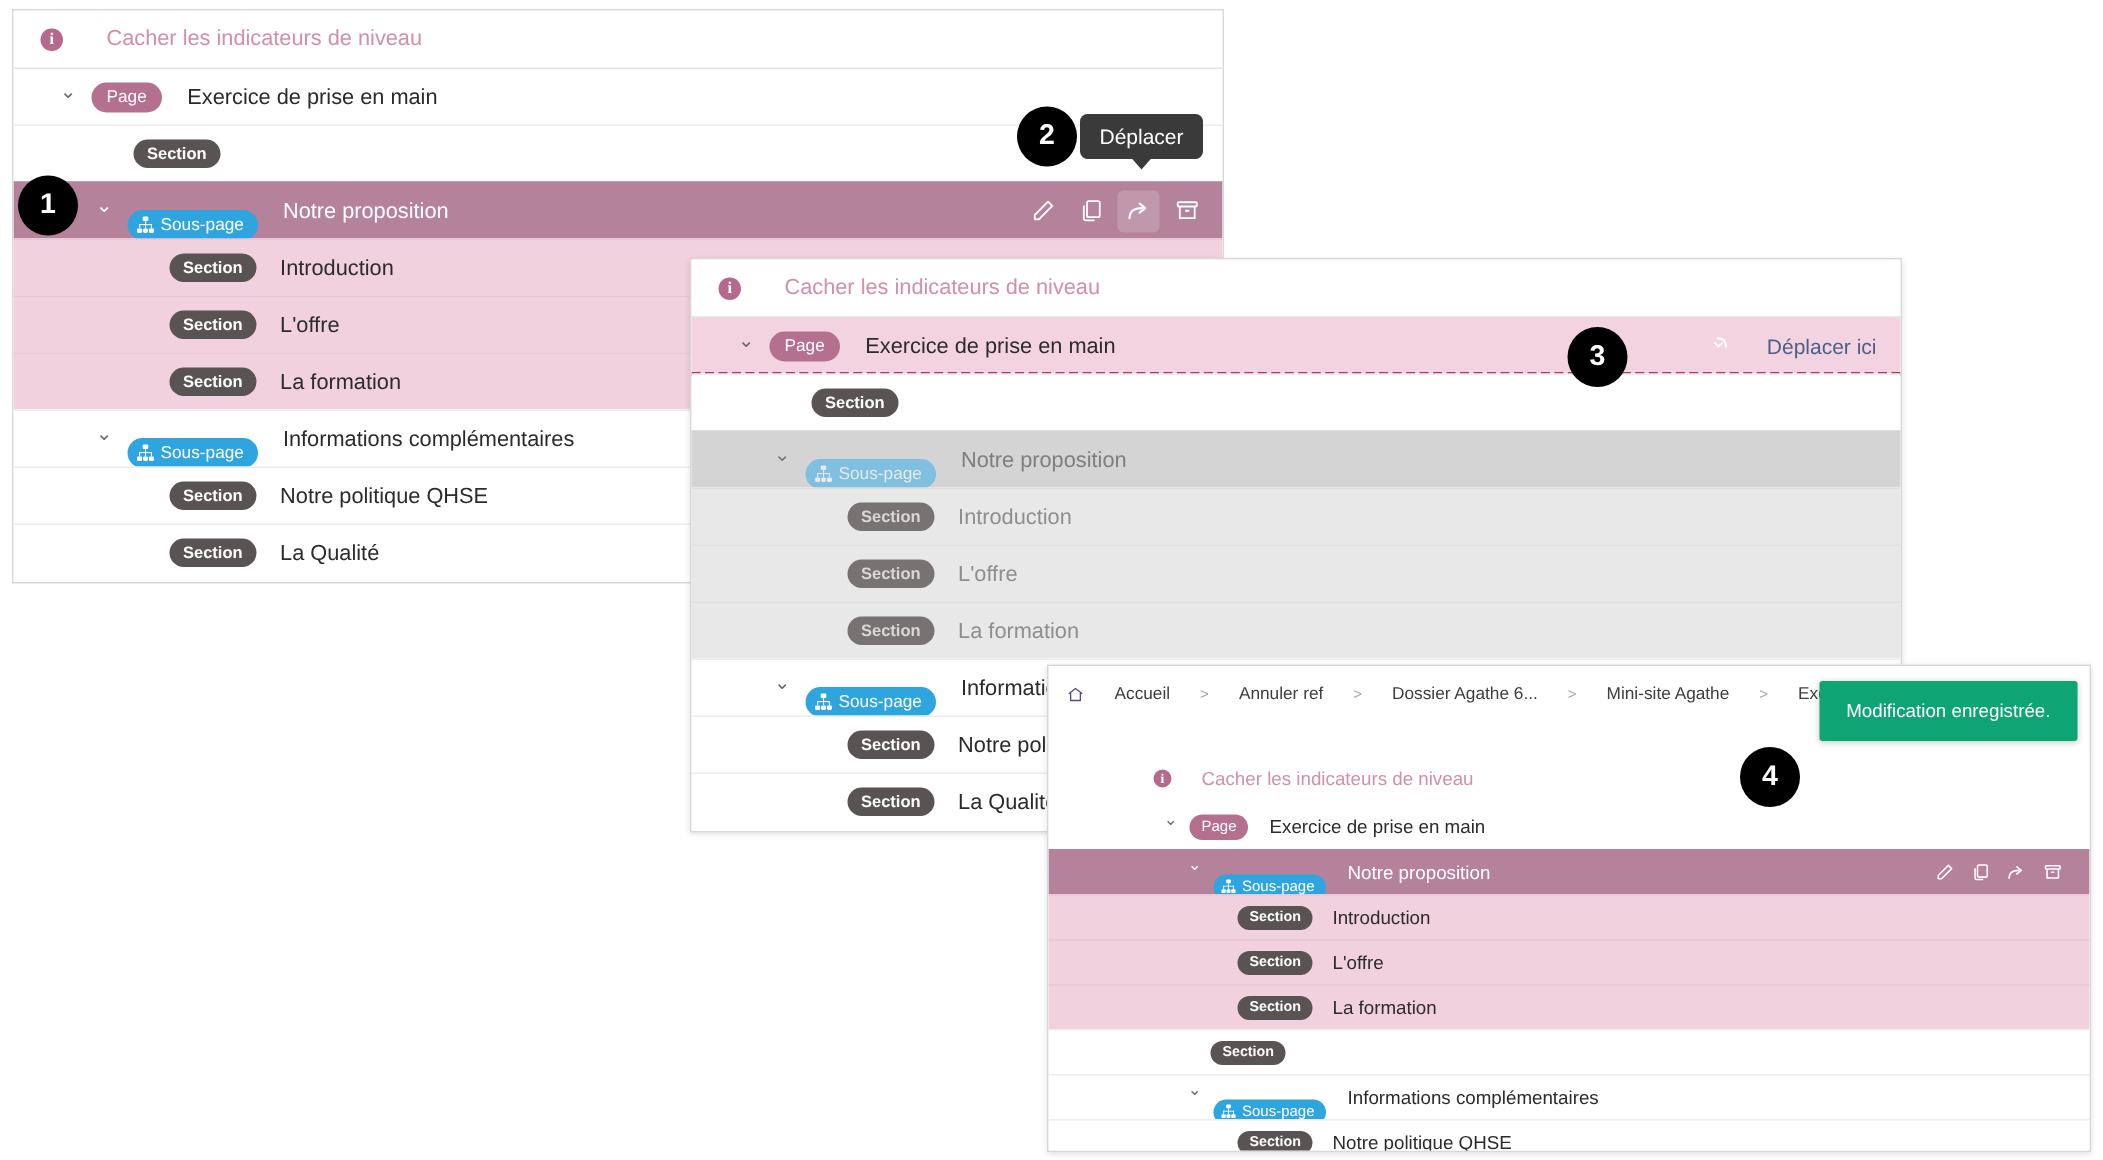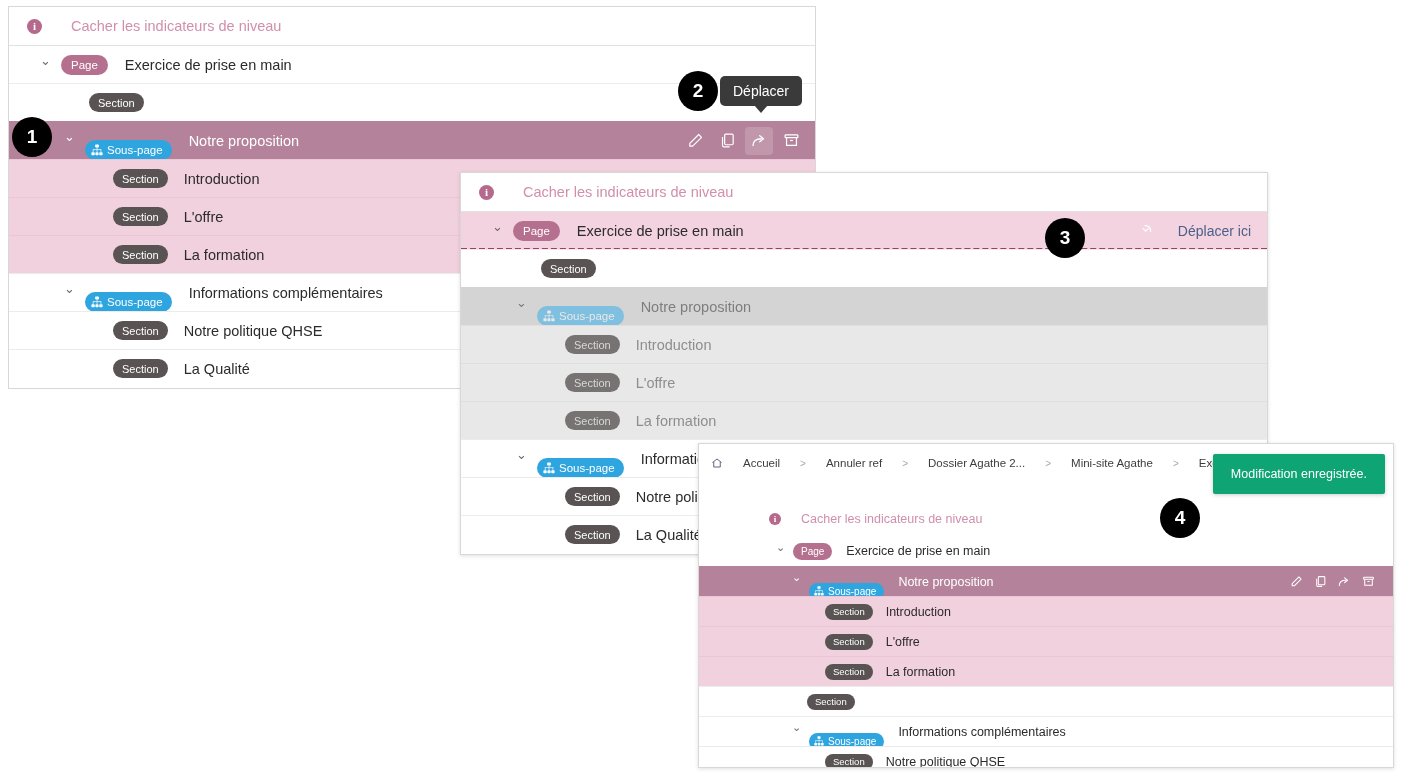--- a/index.html
+++ b/index.html
@@ -25,21 +25,21 @@
   .p3 .info-icon{width:12px;height:12px;font-size:9px;line-height:12px;}
 
   .row{display:flex;align-items:center;box-sizing:border-box;position:relative;
        height:38px;border-top:1px solid #ececec;background:#fff;}
   .row.first{border-top:1px solid #e2e2e2;}
   .chev{width:13px;color:#6a6a6a;font-size:13px;flex:none;text-align:center;line-height:1;}
   .chev:before{content:"\2304";position:relative;top:-4px;}
   .badge{flex:none;border-radius:11px;color:#fff;display:inline-flex;align-items:center;
          height:20px;padding:0 10px;font-size:11.5px;white-space:nowrap;}
   .badge.page{background:#b5708f;}
-  .badge.section{background:#595453;padding:0 9px;height:19px;font-size:11px;}
+  .badge.section{background:#595453;padding:0 9px;height:19px;font-size:11px;font-weight:bold;}
   .badge.sub{background:#2fa5e0;padding:0 9px 0 6px;margin-top:19px;}
   .badge.sub svg{margin-right:4px;}
   .title{font-size:14.5px;color:#2b2b2b;white-space:nowrap;}
 
   
   .lvl-page{padding-left:30px;}
   .lvl-page .badge{margin-right:17px;margin-left:9px;}
   .lvl-sec1{padding-left:80px;}
   .lvl-sub{padding-left:54px;}
   .lvl-sub .badge{margin-right:17px;margin-left:9px;}
@@ -311,21 +311,21 @@
 
   <div class="breadcrumb">
     <svg width="12" height="12" viewBox="0 0 24 24" fill="none" stroke="#5b4b7a" stroke-width="1.8" stroke-linejoin="round">
         <path d="M3 11l9-7 9 7"></path>
         <path d="M5.5 10v10h13V10"></path>
       </svg>
     <span class="crumb">Accueil</span>
     <span class="sep">&gt;</span>
     <span class="crumb">Annuler ref</span>
     <span class="sep">&gt;</span>
-    <span class="crumb">Dossier Agathe 2...</span>
+    <span class="crumb">Dossier Agathe 6...</span>
     <span class="sep">&gt;</span>
     <span class="crumb">Mini-site Agathe</span>
     <span class="sep">&gt;</span>
     <span class="crumb">Exercice de prise en main</span>
   </div>
 
   <div class="toast">
     <span>Modification enregistrée.</span>
   </div>
 

